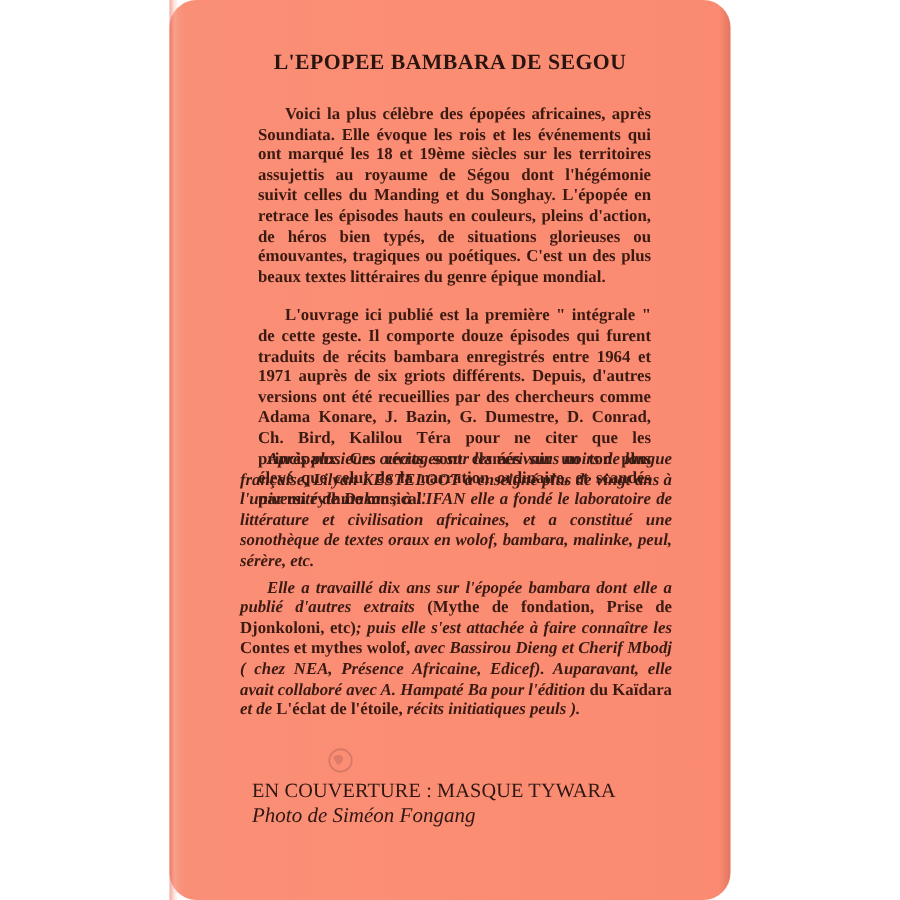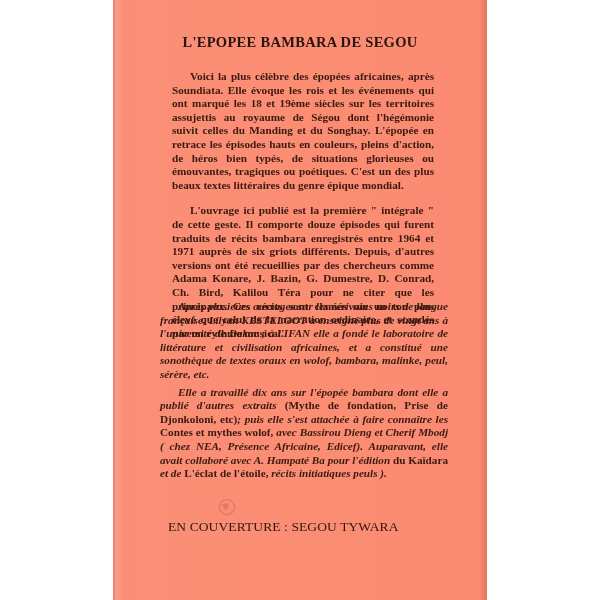--- a/index.html
+++ b/index.html
@@ -4,20 +4,21 @@
 <style>
   html, body { margin: 0; padding: 0; }
   body {
     width: 600px; height: 600px; background: #ffffff; position: relative; overflow: hidden;
     font-family: "Liberation Serif", "DejaVu Serif", serif;
   }
   .cover {
     position: absolute; left: 113px; top: 0; width: 374px; height: 600px;
     background: linear-gradient(90deg, #f28a78 0px, #f79a85 4px, #fa8f77 10px, #fb8d73 50%, #fa8b72 98%, #e3765f 100%);
     color: #3a1a14;
+    border-radius: 18px;
   }
   .spine-shade {
     position: absolute; left: 0; top: 0; width: 6px; height: 100%;
     background: linear-gradient(90deg, rgba(230,110,100,0.6), rgba(255,170,150,0.35), rgba(0,0,0,0));
   }
   .title {
     position: absolute; left: 0; width: 100%; top: 34px; text-align: center;
     font-size: 14.5px; font-weight: bold; letter-spacing: 0.3px; color: #2a1410;
   }
   .body-text {
@@ -57,14 +58,15 @@
     <p><span class="it">Elle a travaillé dix ans sur l'épopée bambara dont elle a publié d'autres extraits </span><span>(Mythe de fondation, Prise de Djonkoloni, etc)</span><span class="it">; puis elle s'est attachée à faire connaître les </span><span>Contes et mythes wolof,</span><span class="it"> avec Bassirou Dieng et Cherif Mbodj ( chez NEA, Présence Africaine, Edicef). Auparavant, elle avait collaboré avec A. Hampaté Ba pour l'édition </span><span>du Kaïdara</span><span class="it"> et de </span><span>L'éclat de l'étoile,</span><span class="it"> récits initiatiques peuls ).</span></p>
   </div>
 
   <div class="logo">
     <svg width="18" height="18" viewBox="0 0 18 18">
       <circle cx="9" cy="9" r="7.5" fill="none" stroke="#c9705e" stroke-width="1.2" opacity="0.7"></circle>
       <path d="M4 7 Q7 4 10 6 Q12 8 9 11 Q7 13 6 10 Z" fill="#c9705e" opacity="0.6"></path>
     </svg>
   </div>
 
-  <div class="credit-1">EN COUVERTURE : SEGOU TYWARA</div>
+  <div class="credit-1">EN COUVERTURE : MASQUE TYWARA</div>
+  <div class="credit-2">Photo de Siméon Fongang</div>
 </div>
 
 </body></html>

